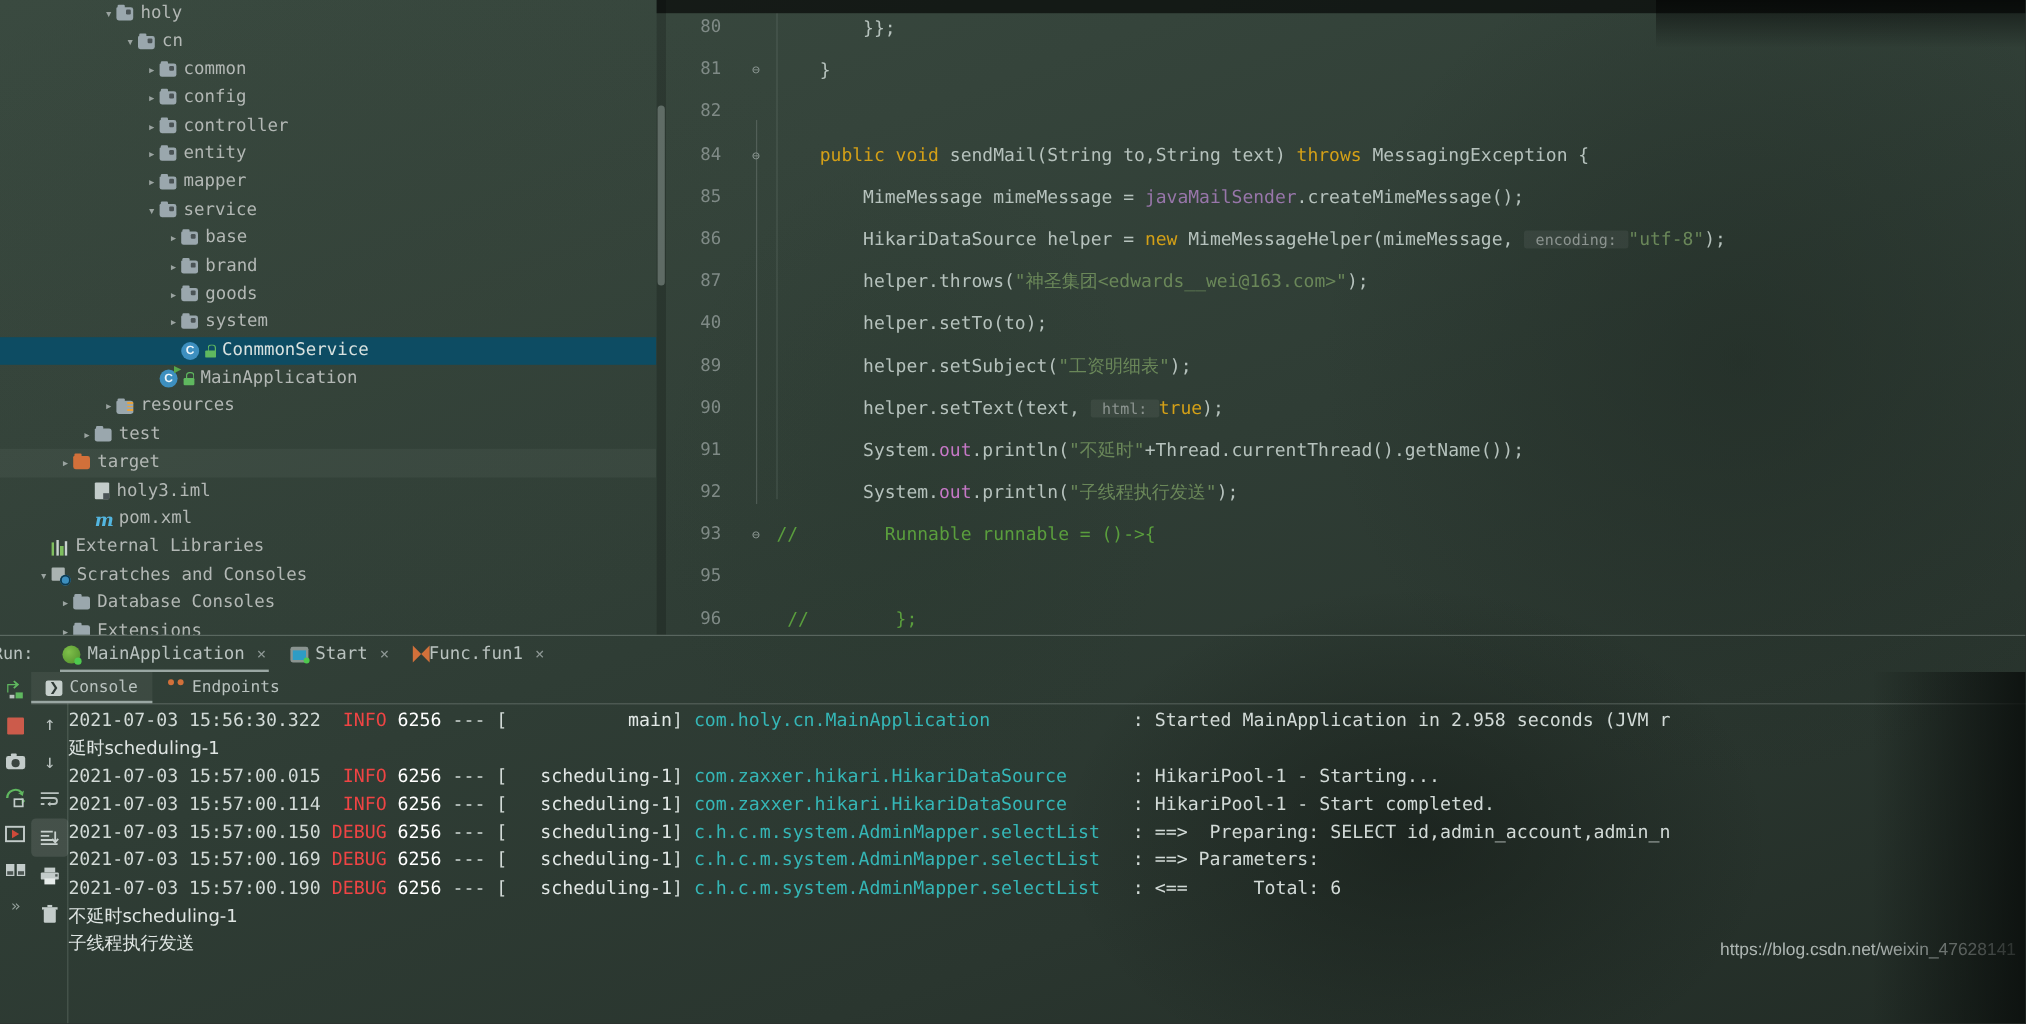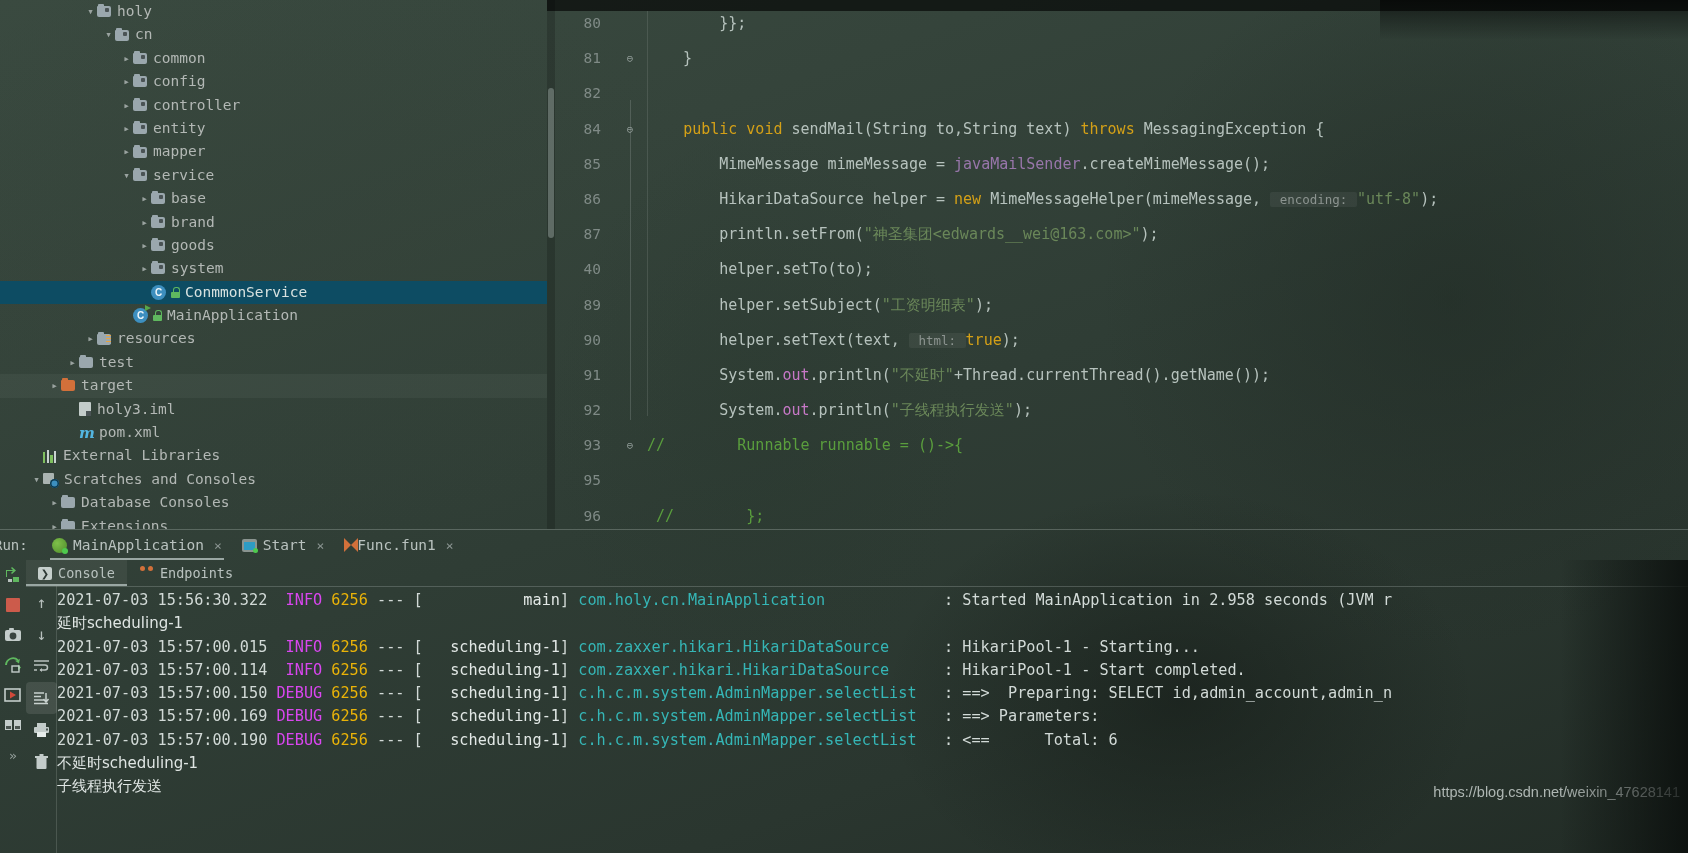--- a/index.html
+++ b/index.html
@@ -143,22 +143,22 @@
 
   #con-sep { position:absolute; left:26px; top:57px; width:1662px; height:1px; background:rgba(170,180,176,0.30); }
 
   
   #console {
     position:absolute; left:57px; top:60px; width:1631px; height:264px; overflow:hidden;
     font-family:"DejaVu Sans Mono", monospace; font-size:15.2px; line-height:23.3px; color:#c9d2cf;
     white-space:pre;
   }
   .c-date { color:#d2dad7; }
-  .c-lvl  { color:#d946ef; }
-  .c-pid  { color:#eab308;text-align:center; }
+  .c-lvl  { color:#ef4444; }
+  .c-pid  { color:#ffffff;text-align:center; }
   .c-dash { color:#d2dad7; }
   .c-thread { color:#e2e8e6; }
   .c-logger { color:#35b6b6; }
   .c-msg  { color:#d2dad7; }
   .c-plain{ color:#dfe5e3; font-family:"DejaVu Sans", sans-serif; font-size:15px;}
   .cl { height:23.3px; }
 
   #watermark { position:absolute; right:8px; bottom:53px; color:#c6cecb; font-size:14.5px;
      font-family:"Liberation Sans", sans-serif; opacity:0.85; }
 
@@ -326,21 +326,21 @@
     </div>
     <div id="ed-vline"></div>
     <div id="ed-gutterline"></div>
     <div id="ed-lines">
         <div class="eline"><span class="lnum">80</span><span class="etext"><span class="pln">        }};</span></span></div>
         <div class="eline"><span class="lnum">81</span><span class="fold">⊖</span><span class="etext"><span class="pln">    }</span></span></div>
         <div class="eline"><span class="lnum">82</span><span class="etext"></span></div>
         <div class="eline"><span class="lnum">84</span><span class="fold">⊖</span><span class="etext"><span class="pln">    </span><span class="kw2">public void </span><span class="pln">sendMail(</span><span class="ty">String</span><span class="pln"> to,</span><span class="ty">String</span><span class="pln"> text) </span><span class="kw2">throws</span><span class="pln"> </span><span class="ty">MessagingException</span><span class="pln"> {</span></span></div>
         <div class="eline"><span class="lnum">85</span><span class="etext"><span class="pln">        </span><span class="ty">MimeMessage</span><span class="pln"> mimeMessage = </span><span class="fld">javaMailSender</span><span class="pln">.createMimeMessage();</span></span></div>
         <div class="eline"><span class="lnum">86</span><span class="etext"><span class="pln">        </span><span class="ty">HikariDataSource</span><span class="pln"> helper = </span><span class="kw2">new</span><span class="pln"> MimeMessageHelper(mimeMessage, </span><span class="hint"> encoding: </span><span class="st">"utf-8"</span><span class="pln">);</span></span></div>
-        <div class="eline"><span class="lnum">87</span><span class="etext"><span class="pln">        println.setFrom(</span><span class="st">"神圣集团&lt;edwards__wei@163.com&gt;"</span><span class="pln">);</span></span></div>
+        <div class="eline"><span class="lnum">87</span><span class="etext"><span class="pln">        helper.throws(</span><span class="st">"神圣集团&lt;edwards__wei@163.com&gt;"</span><span class="pln">);</span></span></div>
         <div class="eline"><span class="lnum">40</span><span class="etext"><span class="pln">        helper.setTo(to);</span></span></div>
         <div class="eline"><span class="lnum">89</span><span class="etext"><span class="pln">        helper.setSubject(</span><span class="st">"工资明细表"</span><span class="pln">);</span></span></div>
         <div class="eline"><span class="lnum">90</span><span class="etext"><span class="pln">        helper.setText(text, </span><span class="hint"> html: </span><span class="kw2">true</span><span class="pln">);</span></span></div>
         <div class="eline"><span class="lnum">91</span><span class="etext"><span class="pln">        </span><span class="ty">System.</span><span class="sfld">out</span><span class="pln">.println(</span><span class="st">"不延时"</span><span class="pln">+</span><span class="ty">Thread.currentThread</span><span class="pln">().getName());</span></span></div>
         <div class="eline"><span class="lnum">92</span><span class="etext"><span class="pln">        </span><span class="ty">System.</span><span class="sfld">out</span><span class="pln">.println(</span><span class="st">"子线程执行发送"</span><span class="pln">);</span></span></div>
         <div class="eline"><span class="lnum">93</span><span class="fold">⊖</span><span class="etext"><span class="cm">//        Runnable runnable = ()-&gt;{</span></span></div>
         <div class="eline"><span class="lnum">95</span></div>
         <div class="eline"><span class="lnum">96</span><span class="etext"><span class="cm"> //        };</span></span></div>
         <div class="eline"><span class="lnum">97</span><span class="fold">⊖</span><span class="etext"><span class="cm">//        threadPoolTaskExecutor.execute(runnable);</span></span></div>
         <div class="eline"><span class="lnum">98</span><span class="fold">⊖</span><span class="etext"><span class="pln">    }</span></span></div>

